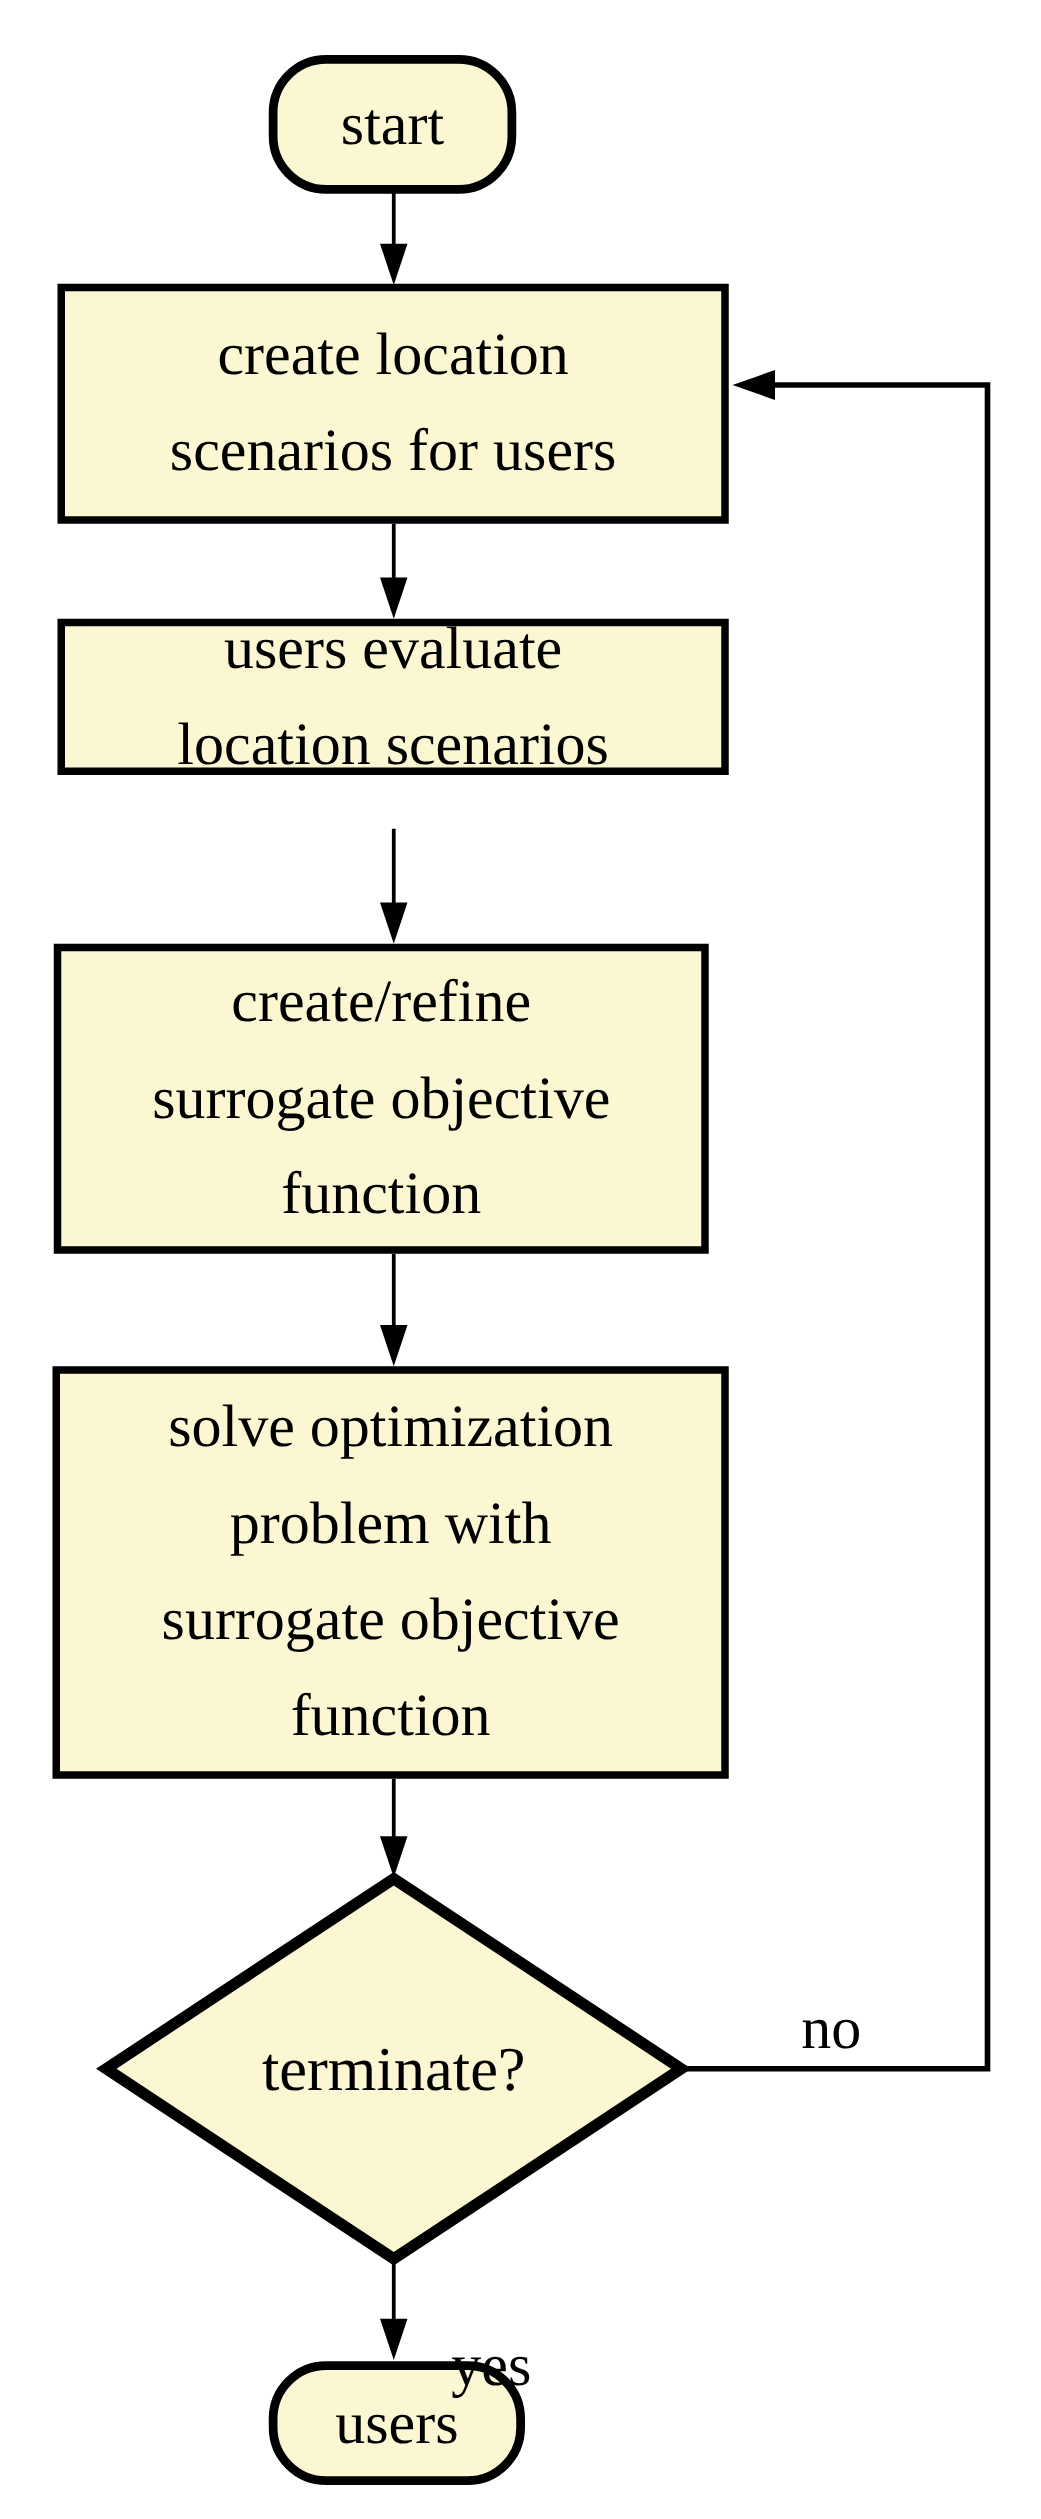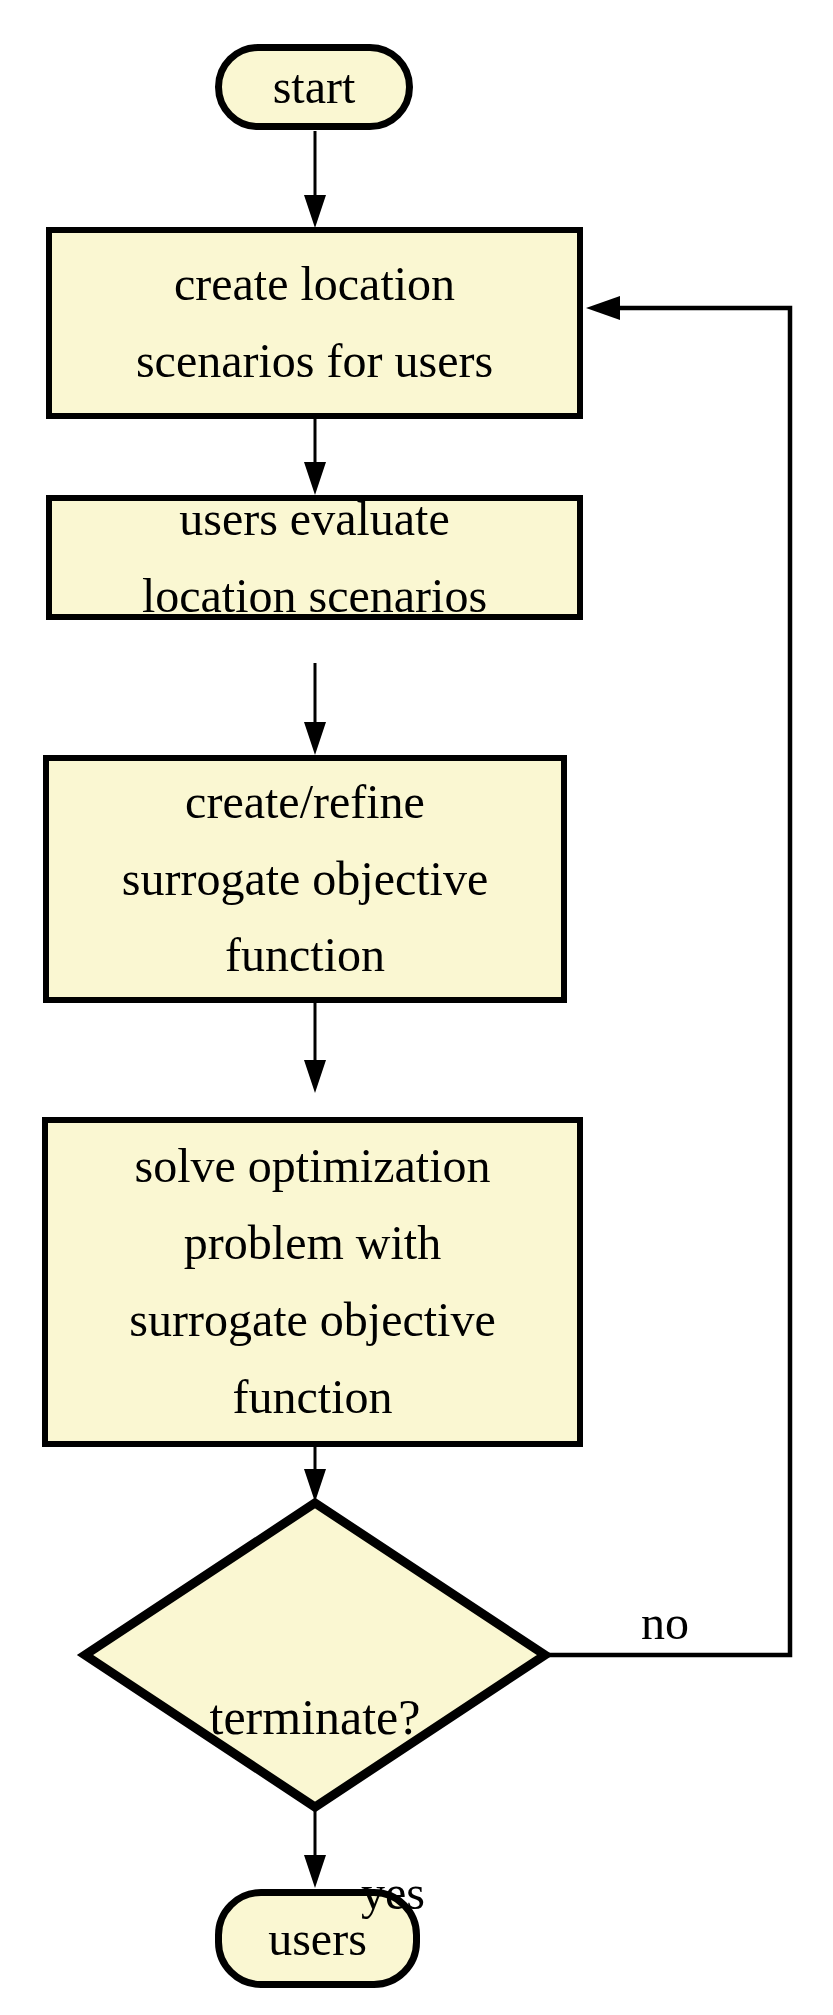--- a/index.html
+++ b/index.html
@@ -65,26 +65,26 @@
   }
   .edge-label {
     position: absolute;
     font-size: 48px;
     line-height: 1.2;
     color: var(--text-color);
     text-align: center;
     margin-top: 12px;
   }
   
-  #n-start    { left: 215px; top: 44px;   width: 198px; height: 86px; }
+  #n-start    { left: 215px; top: 44px;   width: 198px; height: 111px; }
   #n-create   { left: 46px;  top: 227px;  width: 537px; height: 192px; }
   #n-evaluate { left: 46px;  top: 495px;  width: 537px; height: 125px; }
   #n-refine   { left: 43px;  top: 755px;  width: 524px; height: 248px; }
-  #n-solve    { left: 42px;  top: 1093px; width: 541px; height: 330px; margin-top: 24px; }
-  #n-terminate{ left: 85px;  top: 1565px; width: 460px; height: 304px; }
+  #n-solve    { left: 42px;  top: 1093px; width: 541px; height: 330px; }
+  #n-terminate{ left: 85px;  top: 1503px; width: 460px; height: 304px; }
   #n-stop     { left: 215px; top: 1889px; width: 205px; height: 99px; }
   #lbl-no     { left: 613px; top: 1582px; width: 104px; }
   #lbl-yes    { left: 338px; top: 1852px; width: 110px; }
 </style>
 </head>
 <body>
 
 <div id="canvas">
 
   <svg id="edges-layer" viewBox="0 0 833 2015" xmlns="http://www.w3.org/2000/svg">

